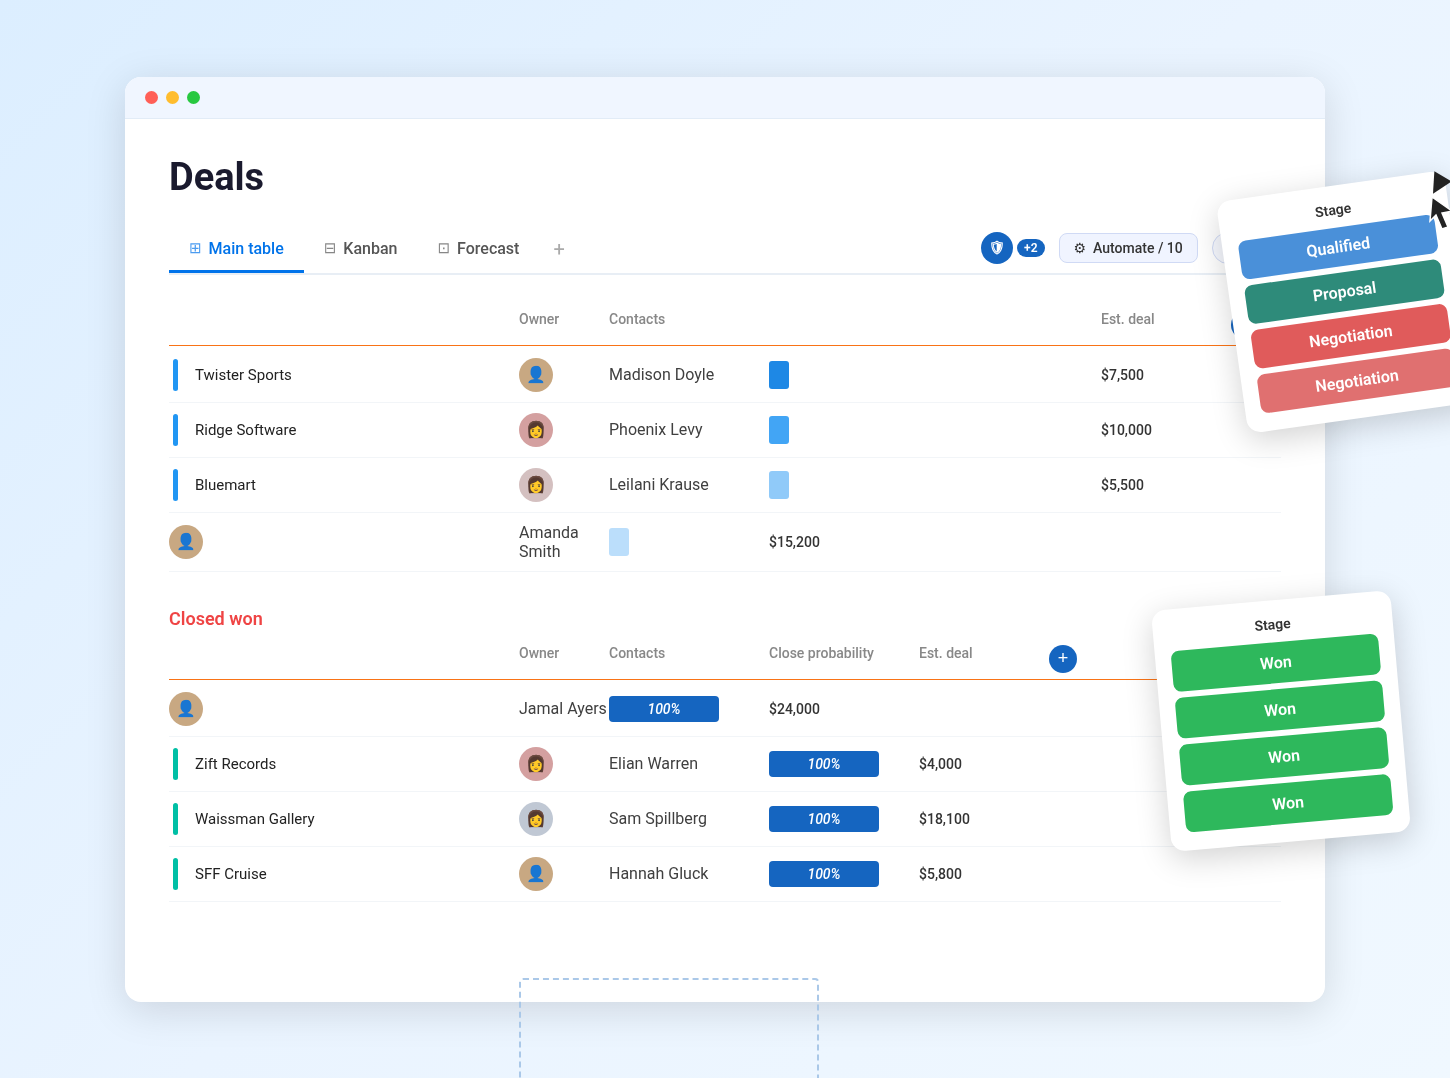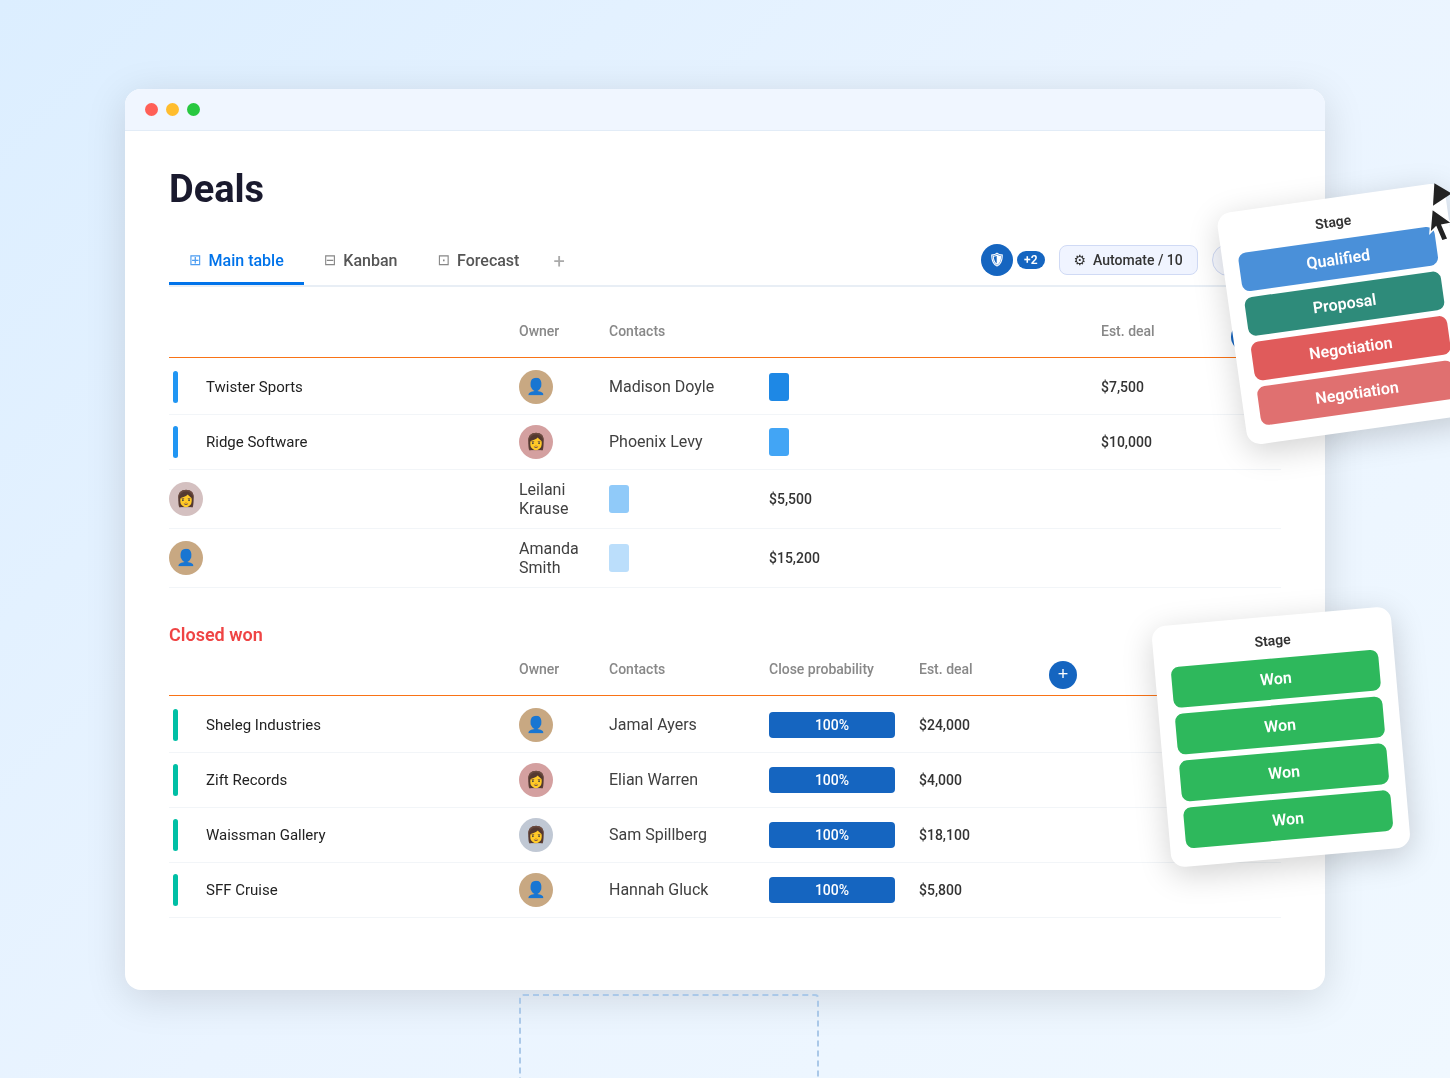--- a/index.html
+++ b/index.html
@@ -33,21 +33,21 @@
       border-bottom: 1px solid #e2ecf7;
     }
 
     .browser-dot {
       width: 13px; height: 13px;
       border-radius: 50%;
       background: #ccc;
     }
 
     .main-content {
-      padding: 36px 44px 36px;
+      padding: 36px 44px 64px;
     }
 
     .page-title {
       font-size: 38px;
       font-weight: 700;
       color: #1a1a2e;
       margin-bottom: 28px;
     }
 
     .tabs-bar {
@@ -173,21 +173,21 @@
       align-items: center;
       padding: 10px 0;
       border-bottom: 1px solid #f2f5f8;
       font-size: 15px;
       background: #fff;
     }
 
     .deal-name {
       display: flex;
       align-items: center;
-      gap: 16px;
+      gap: 5px;
       padding-left: 4px;
     }
 
     .deal-bar {
       width: 5px;
       height: 32px;
       border-radius: 3px;
       margin-right: 12px;
     }
 
@@ -221,21 +221,22 @@
     }
 
     .close-prob-bar {
       background: #1565c0;
       color: #fff;
       border-radius: 4px;
       text-align: center;
       padding: 5px 0;
       font-size: 14px;
       font-weight: 500;
-      width: 126px;
+      width: 110px;
+      font-style: italic;
     }
 
     .est-deal {
       font-size: 14px;
       color: #333;
       font-weight: 500;
     }
 
     .add-col-btn {
       width: 28px; height: 28px;
@@ -449,20 +450,24 @@
           <a class="contact-link">Phoenix Levy</a>
         </div>
         <div>
           <div class="stage-bar-mini" style="background:#42a5f5;"></div>
         </div>
         <div class="est-deal">$10,000</div>
         <div></div>
       </div>
 
       <div class="table-row">
+        <div class="deal-name">
+          <div class="deal-bar blue"></div>
+          <span class="deal-name-text">Bluemart</span>
+        </div>
         <div>
           <div class="owner-avatar" style="background:#d4c0c0;">👩</div>
         </div>
         <div>
           <a class="contact-link">Leilani Krause</a>
         </div>
         <div>
           <div class="stage-bar-mini" style="background:#90caf9;"></div>
         </div>
         <div class="est-deal">$5,500</div>
@@ -506,24 +511,20 @@
         <div>Owner</div>
         <div>Contacts</div>
         <div>Close probability</div>
         <div>Est. deal</div>
         <div>
           <button class="add-col-btn">+</button>
         </div>
       </div>
 
       <div class="table-row" style="grid-template-columns: 350px 90px 160px 150px 130px 50px;">
-        <div class="deal-name">
-          <div class="deal-bar teal"></div>
-          <span class="deal-name-text">Sheleg Industries</span>
-        </div>
         <div>
           <div class="owner-avatar" style="background:#c8a882;">👤</div>
         </div>
         <div>
           <a class="contact-link">Jamal Ayers</a>
         </div>
         <div>
           <div class="close-prob-bar">100%</div>
         </div>
         <div class="est-deal">$24,000</div>

